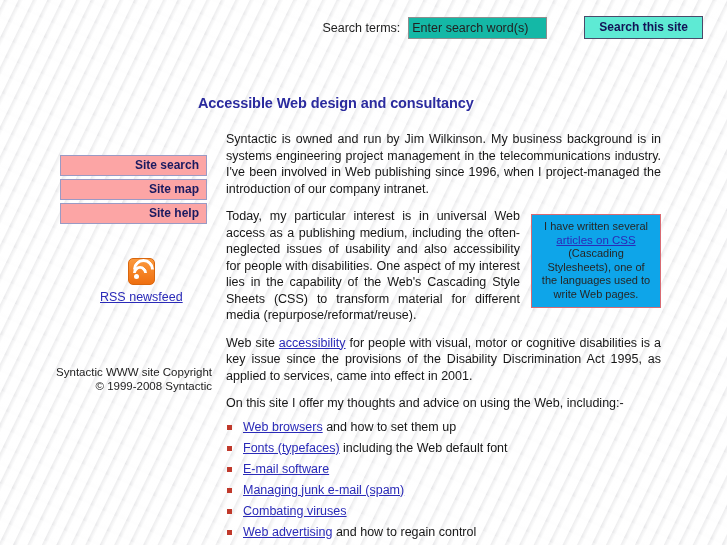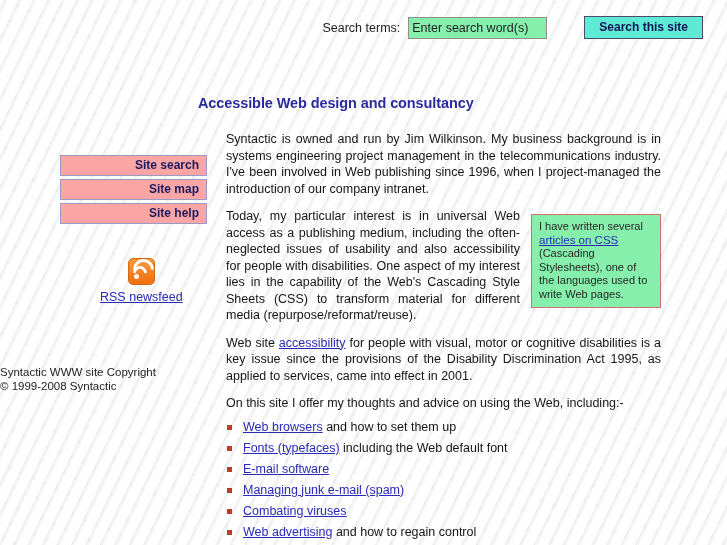--- a/index.html
+++ b/index.html
@@ -65,21 +65,21 @@
   .search-label {
     font-size: 12.5px;
     color: #1e1e1e;
     white-space: nowrap;
   }
   .search-input {
     width: 131px;
     height: 18px;
     padding: 1px 3px;
     border: 1px solid #8e8e8e;
-    background: #86efac;
+    background: #14b8a6;
     font-family: "Liberation Sans", sans-serif;
     font-size: 12.5px;
     color: #222;
     box-sizing: content-box;
   }
   .search-button {
     background: #5eead4;
     border: 1px solid #4a4a6a;
     color: #121255;
     font-family: "Liberation Sans", sans-serif;
@@ -190,21 +190,21 @@
     white-space: nowrap;
   }
 
   .copyright {
     position: absolute;
     left: 0;
     top: 210px;
     width: 215px;
     padding-right: 3px;
     box-sizing: border-box;
-    text-align: left;
+    text-align: right;
     font-size: 11.5px;
     line-height: 14px;
     color: #222;
   }
 
   
   .maincol {
     position: absolute;
     left: 226px;
     top: 131px;
@@ -224,26 +224,26 @@
     text-decoration: underline;
     cursor: pointer;
   }
 
   
   .pullquote {
     float: right;
     width: 114px;
     margin: 6px 0 4px 11px;
     padding: 5px 7px 6px 7px;
-    background: #86efac;
+    background: #0ea5e9;
     border: 1px solid #d86a72;
     font-size: 11px;
     line-height: 13.5px;
     color: #262626;
-    text-align: left;
+    text-align: center;
   }
   .pullquote a {
     color: #2a2ab8;
     text-decoration: underline;
     cursor: pointer;
     font-size: 11.5px;
   }
 
   
   ul.topics {

